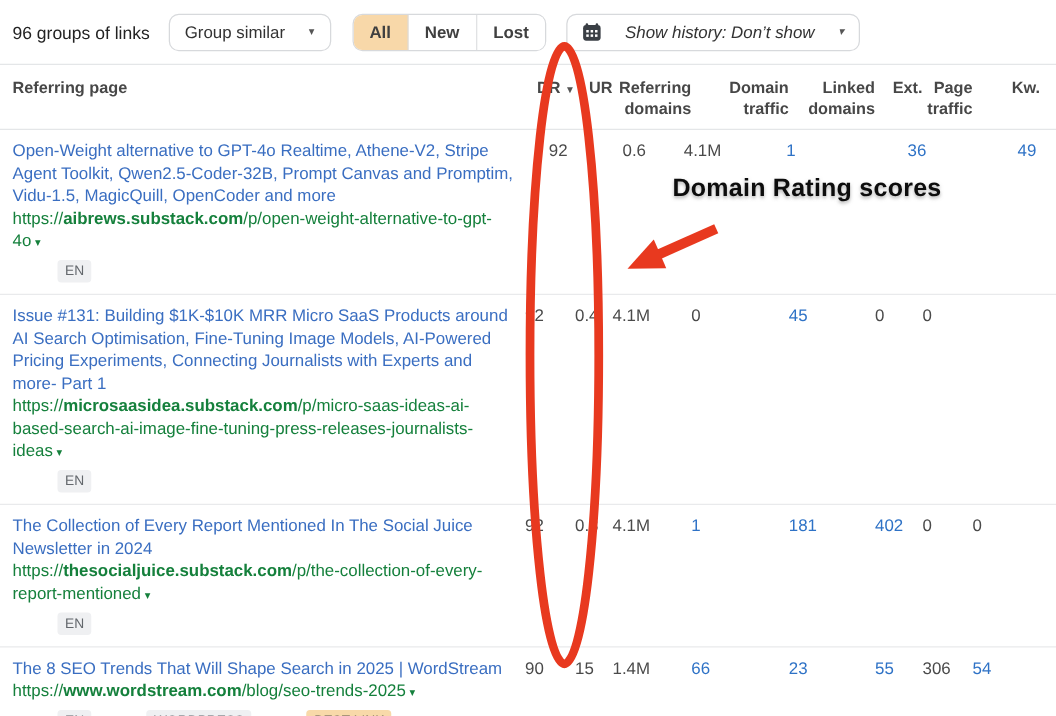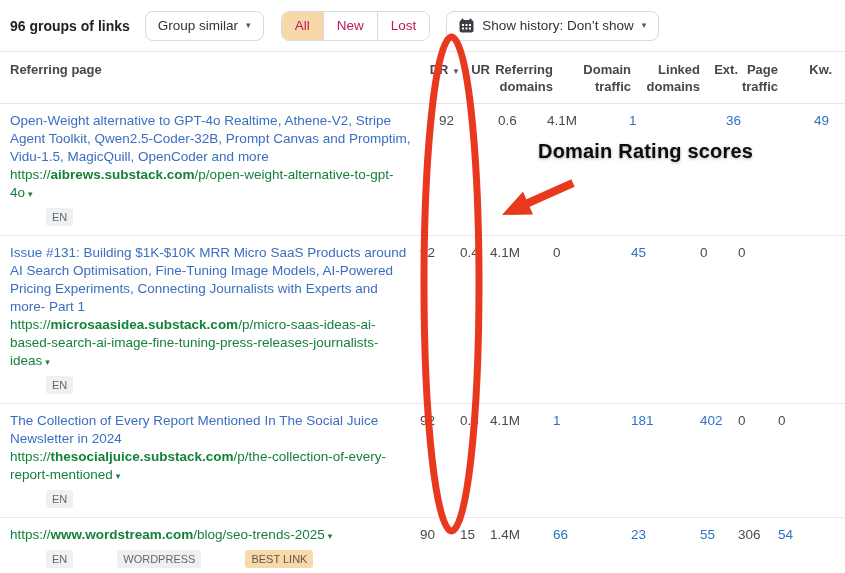--- a/index.html
+++ b/index.html
@@ -7,39 +7,39 @@
   body {
     background:#ffffff;
     font-family:"Liberation Sans", sans-serif;
     position:relative;
     overflow:hidden;
     color:#333;
   }
 
   
   .toolbar { display:flex; align-items:center; height:51px; padding-left:10px; }
-  .count { font-weight:bold; font-size:14px; color:#222; white-space:nowrap; }
+  .count { font-weight:normal; font-size:14px; color:#222; white-space:nowrap; }
   .btn {
-    display:inline-flex; align-items:center; gap:8px;
+    display:inline-flex; align-items:center; gap:19px;
     height:30px; padding:0 12px;
     background:#fff; border:1px solid #d7d9dc; border-radius:8px;
     font-size:13.5px; color:#333; cursor:pointer; white-space:nowrap;
     font-family:"Liberation Sans", sans-serif;
   }
   .group-btn { margin-left:15px; }
-  .history-btn { margin-left:16px; }
+  .history-btn { margin-left:16px;font-style:italic; }
   .caret { font-size:9px; color:#555; line-height:1; }
   .tabs {
     display:flex; margin-left:17px; height:30px;
     border:1px solid #d7d9dc; border-radius:8px; overflow:hidden; background:#fff;
   }
   .tab {
     display:flex; align-items:center; padding:0 13px;
-    font-size:13.5px; color:#be185d; border-right:1px solid #d7d9dc;
-    background:#fff; cursor:pointer;
+    font-size:13.5px; color:#404040; border-right:1px solid #d7d9dc;
+    background:#fff; cursor:pointer;font-weight:bold;
   }
   .tab:last-child { border-right:none; }
   .tab.active { background:#f8d8a9; }
   .cal-icon { display:inline-flex; }
 
   
   .grid {
     display:grid;
     grid-template-columns:420px 40px 30px 63px 78px 69px 38px 40px 54px;
     padding-right:2px;
@@ -189,20 +189,21 @@
     <div class="cell-num">4.1M</div>
     <div class="cell-num link">1</div>
     <div class="cell-num link">181</div>
     <div class="cell-num link">402</div>
     <div class="cell-num">0</div>
     <div class="cell-num">0</div>
   </div>
 
   <div class="grid trow">
     <div class="cell-main">
+      <a class="title">The 8 SEO Trends That Will Shape Search in 2025 | WordStream</a>
       <div class="url"><span>https://</span><span class="u-dom">www.wordstream.com</span><span>/blog/seo-trends-2025</span><span class="u-caret">▾</span></div>
       <div class="badges">
         <span class="badge">EN</span>
         <span class="badge">WORDPRESS</span>
         <span class="badge highlight">BEST LINK</span>
       </div>
 
     </div>
     <div class="cell-num">90</div>
     <div class="cell-num">15</div>

